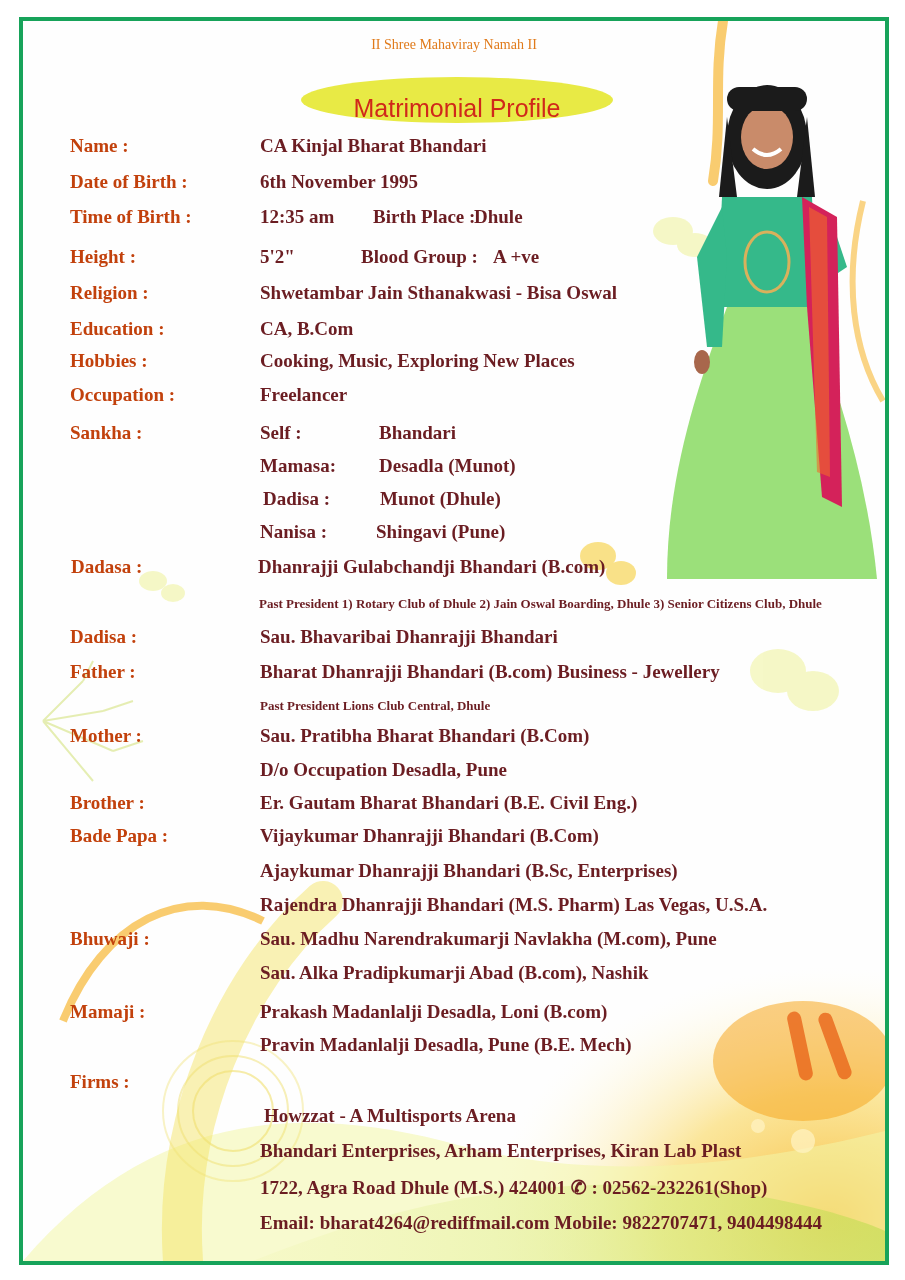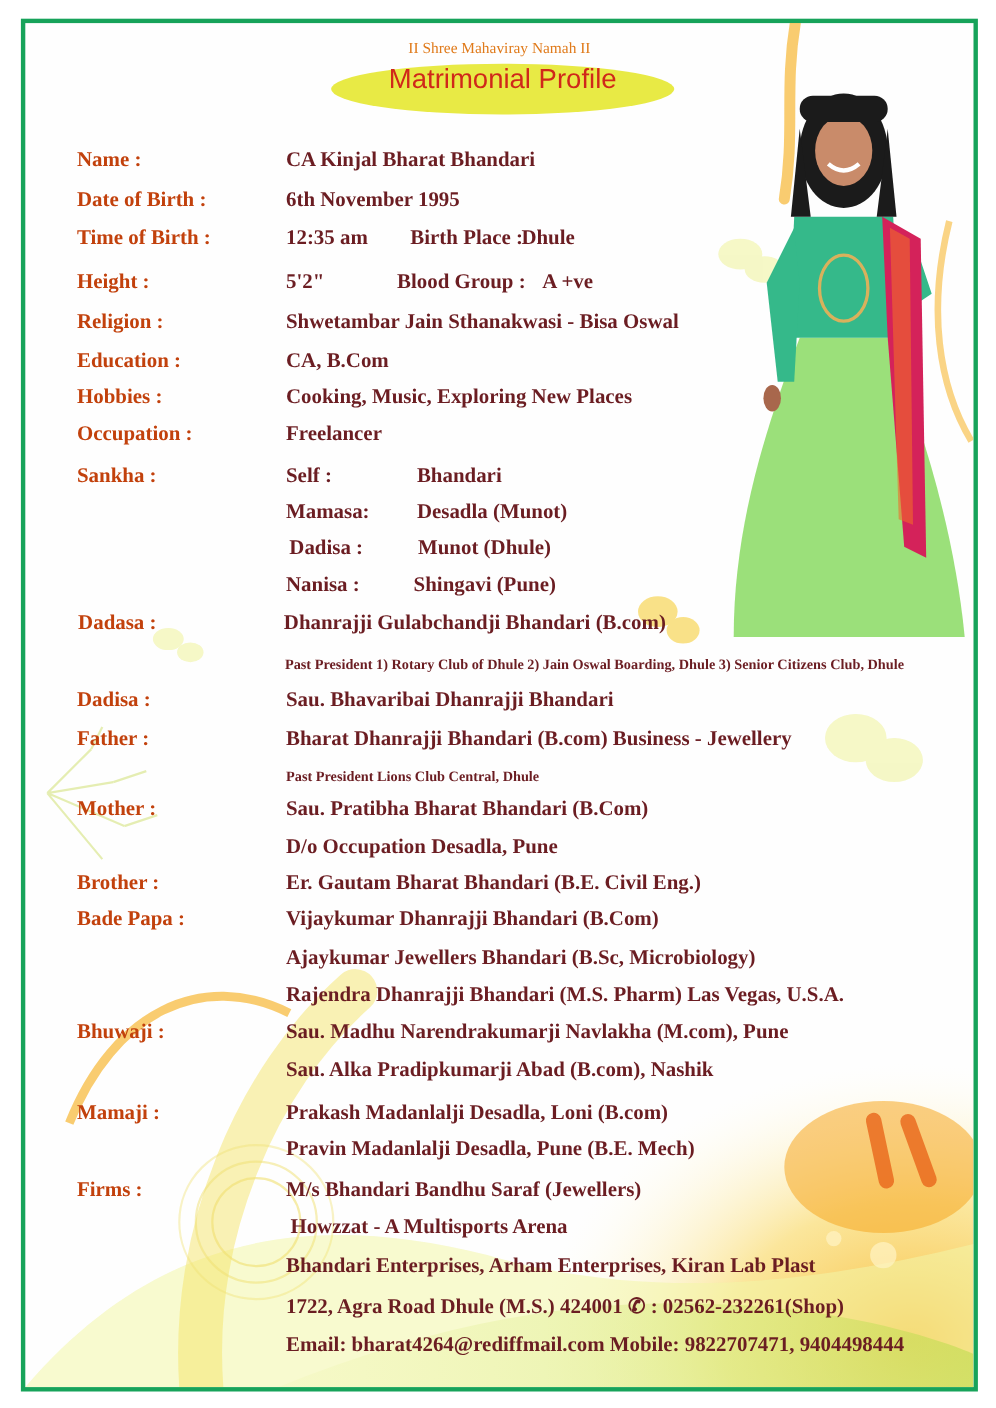--- a/index.html
+++ b/index.html
@@ -1,20 +1,20 @@
 <!DOCTYPE html>
 <html><head>
 <meta charset="utf-8">
 <style>
   html, body { margin:0; padding:0; }
   body { width:905px; height:1280px; background:#ffffff; position:relative; overflow:hidden; font-family:"Liberation Serif", "DejaVu Serif", serif; }
   .frame { position:absolute; left:19px; top:17px; width:862px; height:1240px; border:4px solid #17a35a; background:#fefefe; overflow:hidden; }
   .bg { position:absolute; inset:0; pointer-events:none; }
   .header-motto { position:absolute; left:0; right:0; top:16px; text-align:center; font-family:Liberation Serif, serif; font-size:14px; color:#e07a1a; }
-  .title-oval { position:absolute; left:278px; top:37px; width:312px; height:46px; border-radius:50%; background:#e8ea45; display:flex; align-items:flex-start; justify-content:center; }
+  .title-oval { position:absolute; left:278px; top:56px; width:312px; height:46px; border-radius:50%; background:#e8ea45; display:flex; align-items:flex-end; justify-content:center; }
   .title-oval span { font-family:"Liberation Sans", sans-serif; font-size:25px; color:#d0281a; }
   .lbl { position:absolute; left:47px; font-size:19px; color:#c2410c; font-weight:bold; white-space:nowrap; }
   .val { position:absolute; left:237px; font-size:19px; color:#6b1d22; font-weight:bold; white-space:nowrap; }
   .small { font-size:13px; }
   .sub { position:absolute; font-size:19px; color:#6b1d22; font-weight:bold; white-space:nowrap; }
   .photo { position:absolute; left:604px; top:36px; width:260px; height:522px; }
 </style>
 </head>
 <body>
 
@@ -138,30 +138,29 @@
 
   <div class="lbl" style="top:704px">Mother :</div>
   <div class="val" style="top:704px">Sau. Pratibha Bharat Bhandari (B.Com)</div>
   <div class="val" style="top:738px">D/o Occupation Desadla, Pune</div>
 
   <div class="lbl" style="top:771px">Brother :</div>
   <div class="val" style="top:771px">Er. Gautam Bharat Bhandari (B.E. Civil Eng.)</div>
 
   <div class="lbl" style="top:804px">Bade Papa :</div>
   <div class="val" style="top:804px">Vijaykumar Dhanrajji Bhandari (B.Com)</div>
-  <div class="val" style="top:839px">Ajaykumar Jewellers Bhandari (B.Sc, Microbiology)</div>
+  <div class="val" style="top:839px">Ajaykumar Dhanrajji Bhandari (B.Sc, Enterprises)</div>
   <div class="val" style="top:873px">Rajendra Dhanrajji Bhandari (M.S. Pharm) Las Vegas, U.S.A.</div>
 
   <div class="lbl" style="top:907px">Bhuwaji :</div>
   <div class="val" style="top:907px">Sau. Madhu Narendrakumarji Navlakha (M.com), Pune</div>
   <div class="val" style="top:941px">Sau. Alka Pradipkumarji Abad (B.com), Nashik</div>
 
   <div class="lbl" style="top:980px">Mamaji :</div>
   <div class="val" style="top:980px">Prakash Madanlalji Desadla, Loni (B.com)</div>
   <div class="val" style="top:1013px">Pravin Madanlalji Desadla, Pune (B.E. Mech)</div>
 
   <div class="lbl" style="top:1050px">Firms :</div>
-  <div class="val" style="top:1050px">M/s Bhandari Bandhu Saraf (Jewellers)</div>
   <div class="val" style="top:1084px; left:241px">Howzzat - A Multisports Arena</div>
   <div class="val" style="top:1119px">Bhandari Enterprises, Arham Enterprises, Kiran Lab Plast</div>
   <div class="val" style="top:1155px">1722, Agra Road Dhule (M.S.) 424001 ✆ : 02562-232261(Shop)</div>
   <div class="val" style="top:1191px">Email: bharat4264@rediffmail.com Mobile: 9822707471, 9404498444</div>
 </div>
 
 </body></html>

